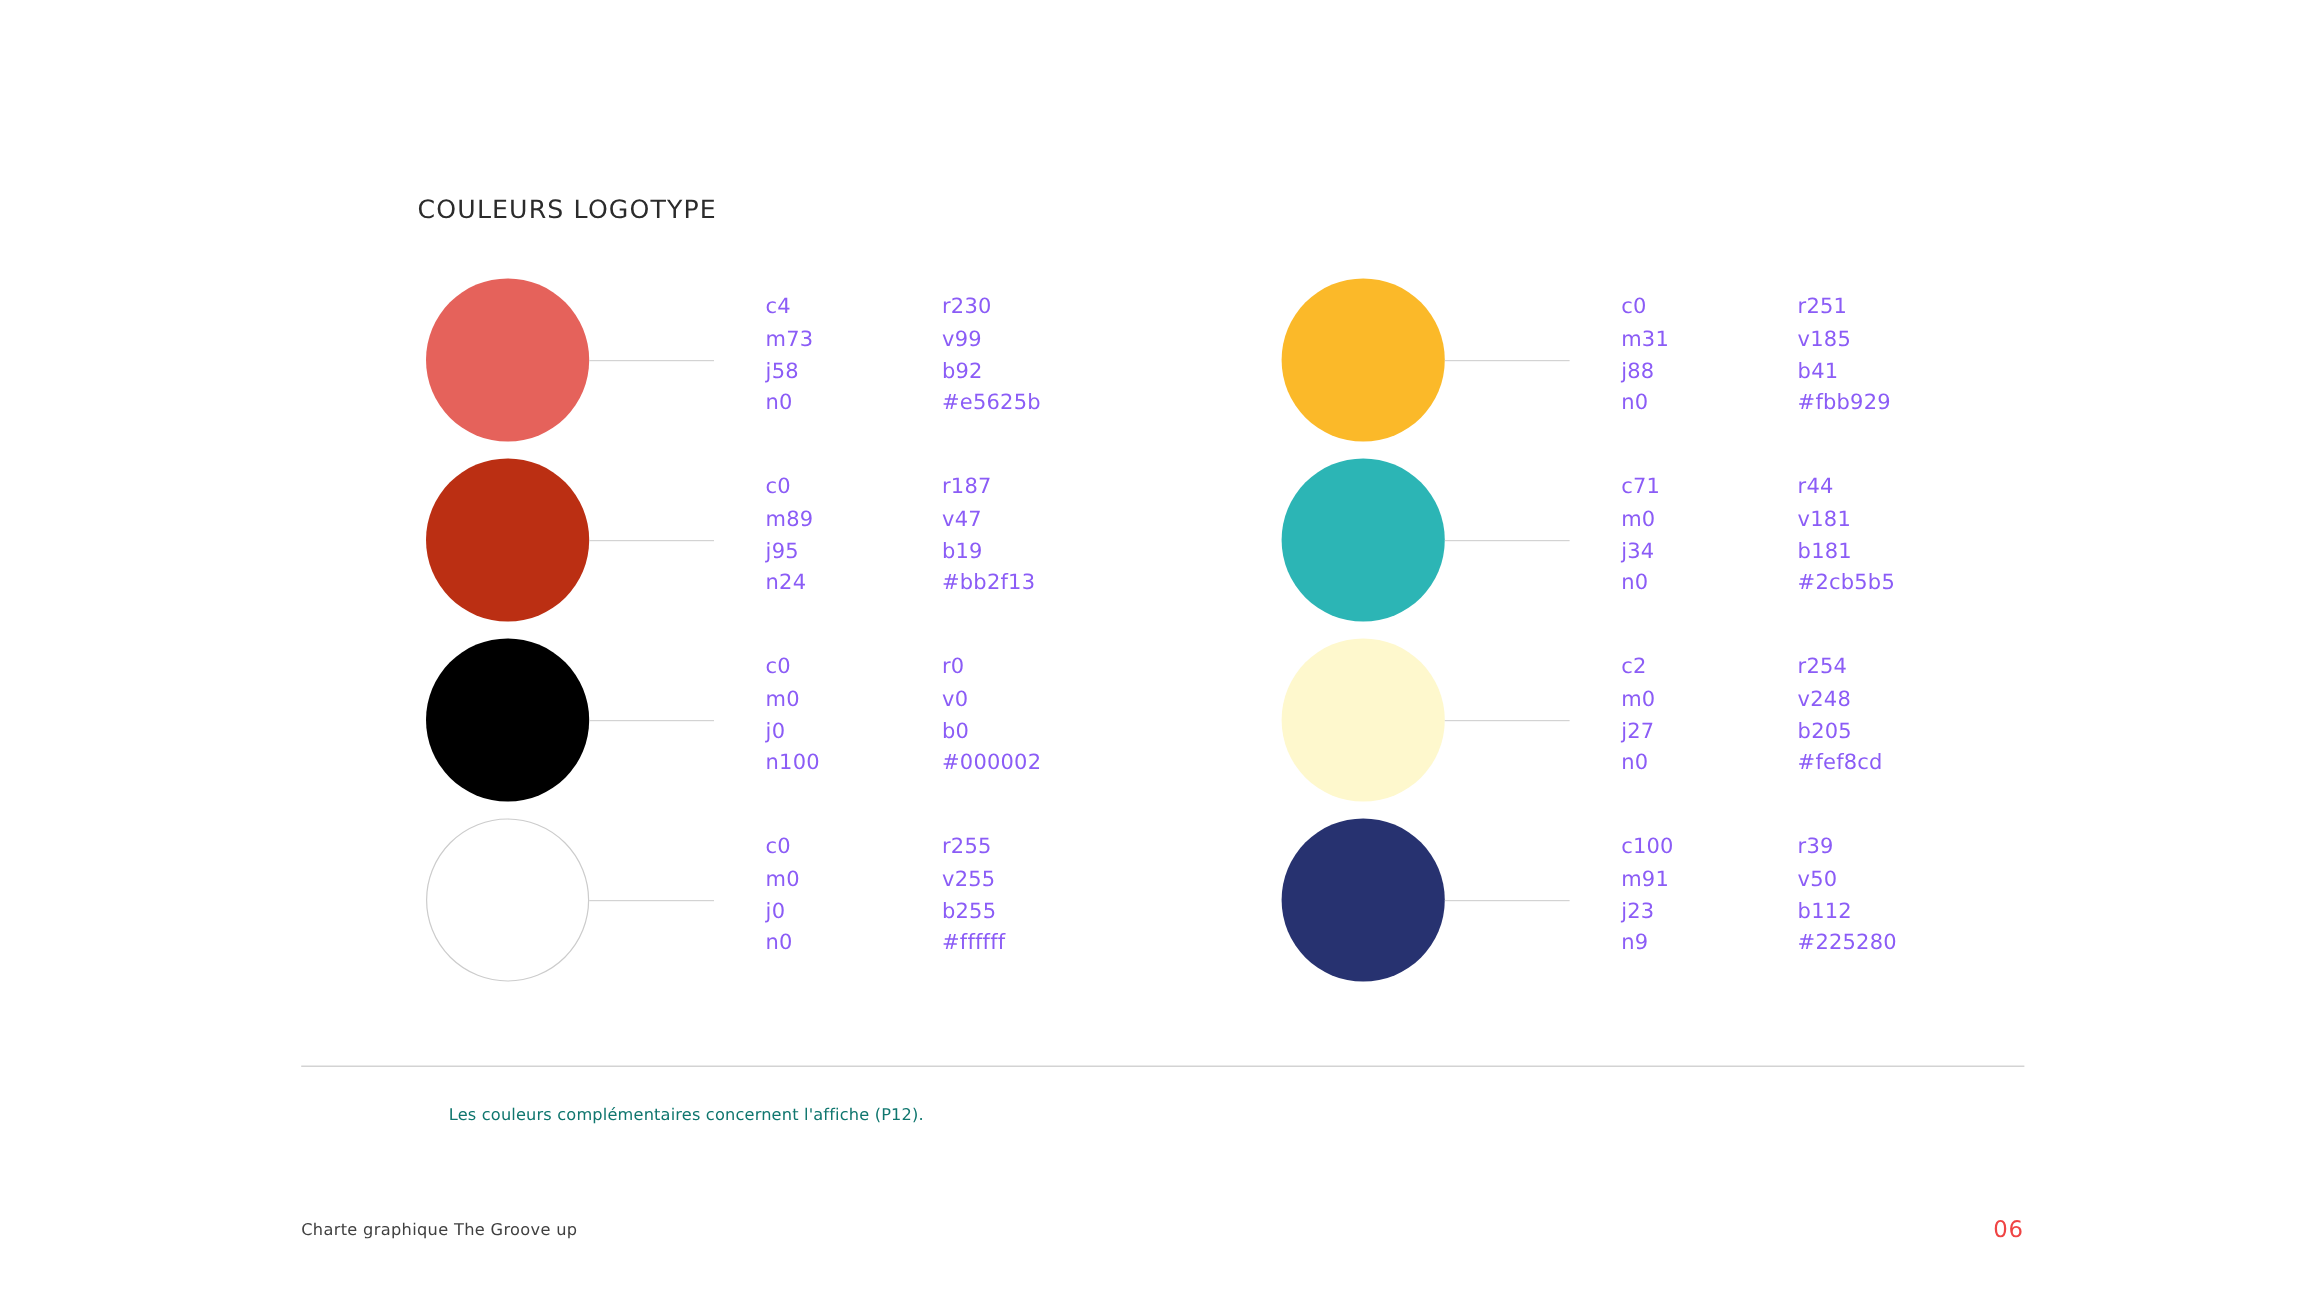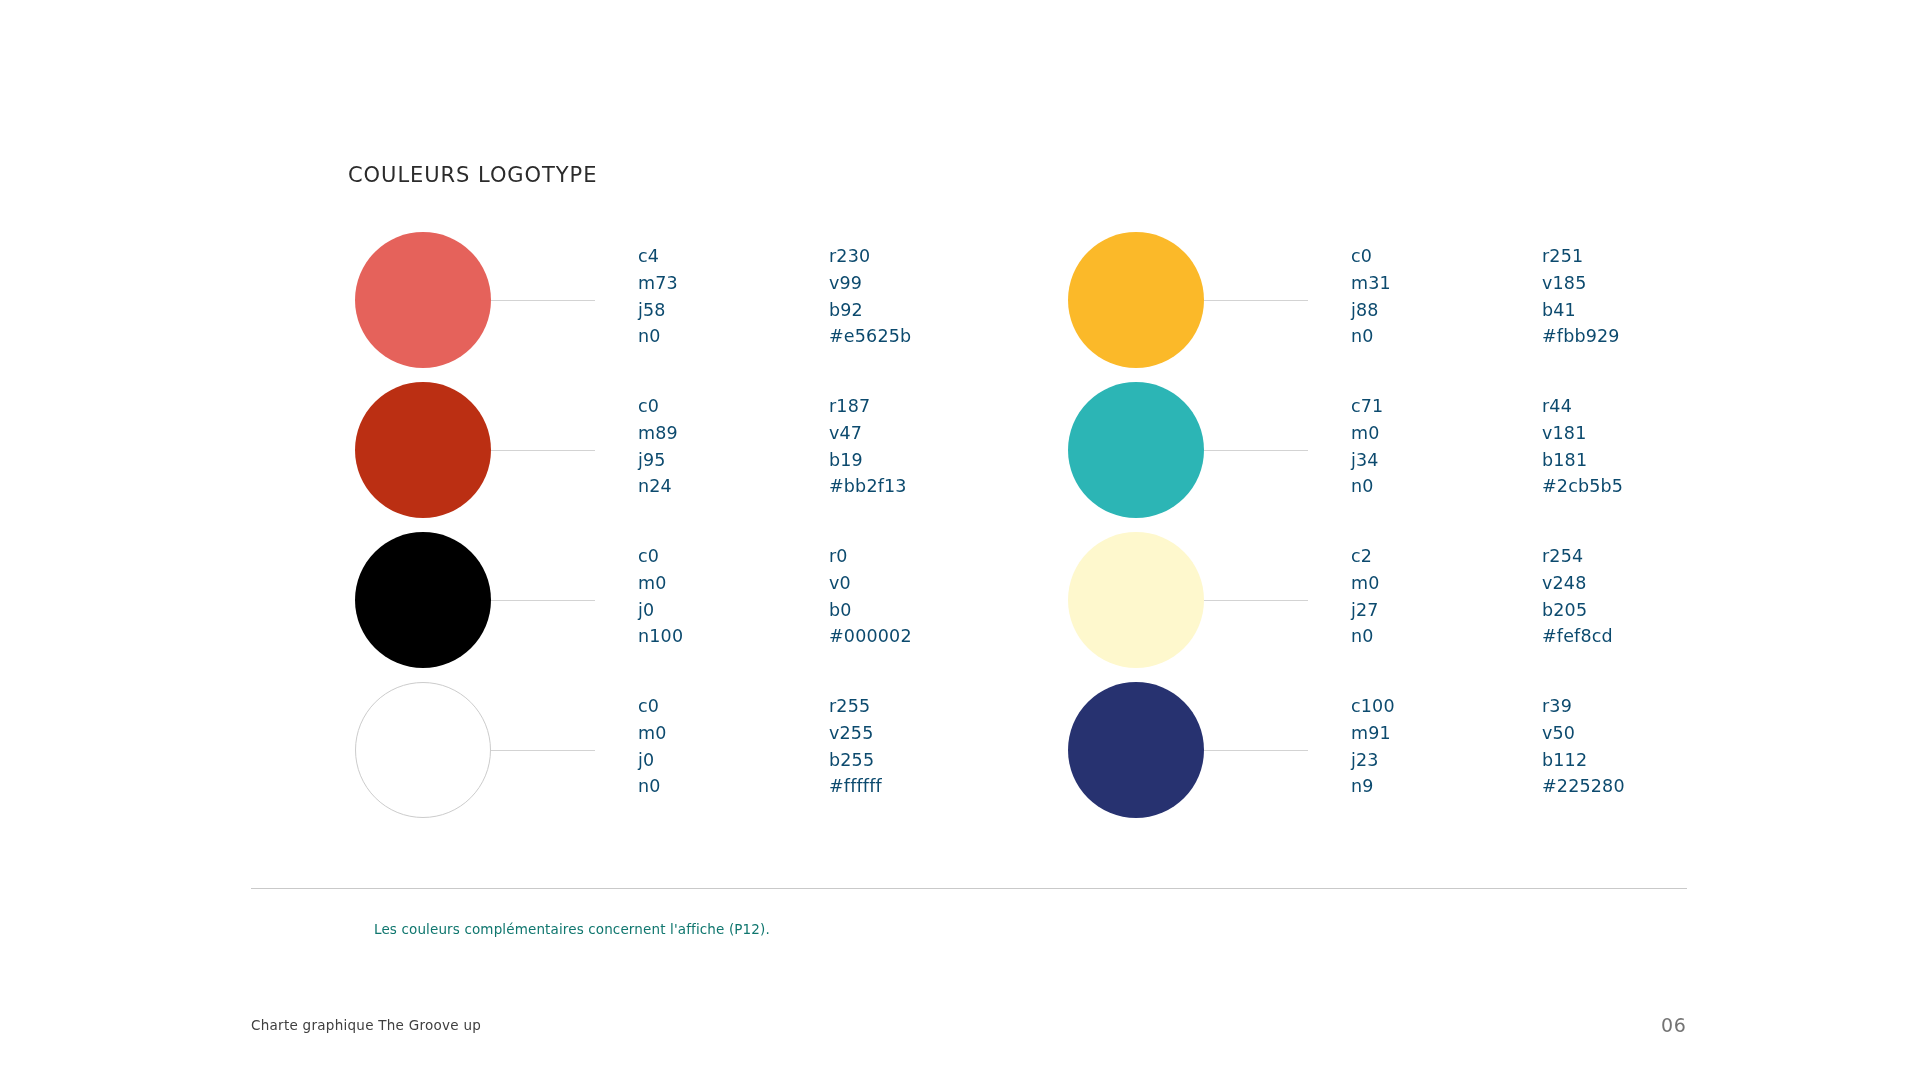--- a/index.html
+++ b/index.html
@@ -66,26 +66,26 @@
     width: 104px;
     height: 1px;
     background: #d3d3d3;
   }
 
   .value-group {
     position: absolute;
     top: 11px;
     font-size: 17.5px;
     line-height: 26.8px;
-    color: #0c4a6e;
+    color: #8b5cf6;
     letter-spacing: 0.01em;
     white-space: nowrap;
   }
   .value-group.cmyk { left: 283px; }
-  .value-group.rgb  { left: 430px; margin-left: 44px; }
+  .value-group.rgb  { left: 430px; }
   .value-group div { height: 26.8px; }
 
   
   #divider {
     position: absolute;
     left: 251px;
     top: 888px;
     width: 1436px;
     height: 1px;
     background: #c9c9c9;
@@ -110,21 +110,21 @@
     font-size: 13.5px;
     color: #404040;
     letter-spacing: 0.02em;
     white-space: nowrap;
   }
   #page-number {
     position: absolute;
     left: 1661px;
     top: 1014px;
     font-size: 19px;
-    color: #737373;
+    color: #ef4444;
     letter-spacing: 0.03em;
     white-space: nowrap;
   }
 </style>
 </head>
 <body>
 
 <div class="page">
 
   <h1 class="heading" id="heading-logotype">COULEURS LOGOTYPE</h1>

